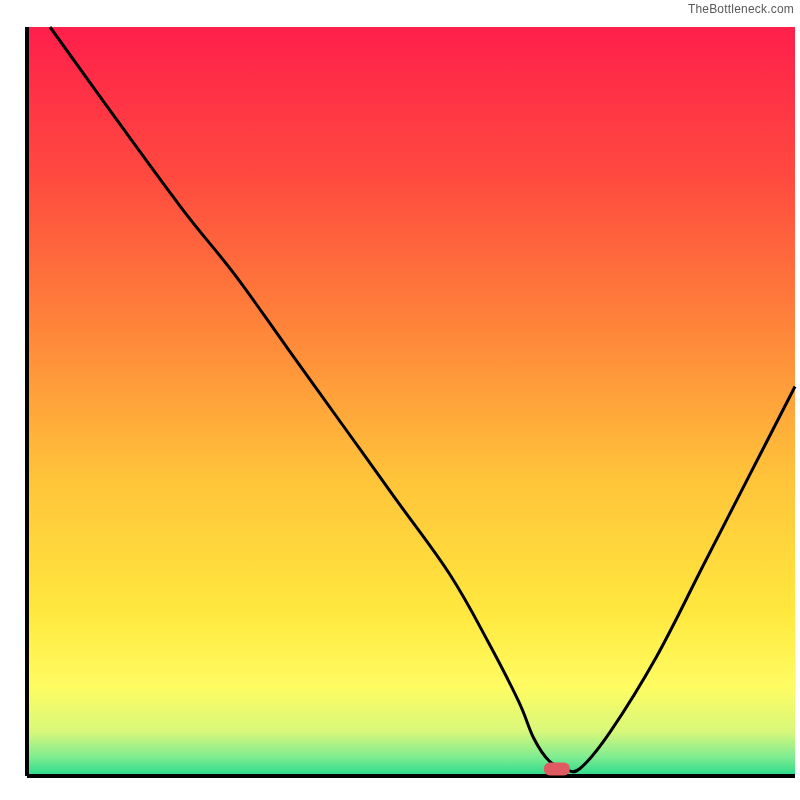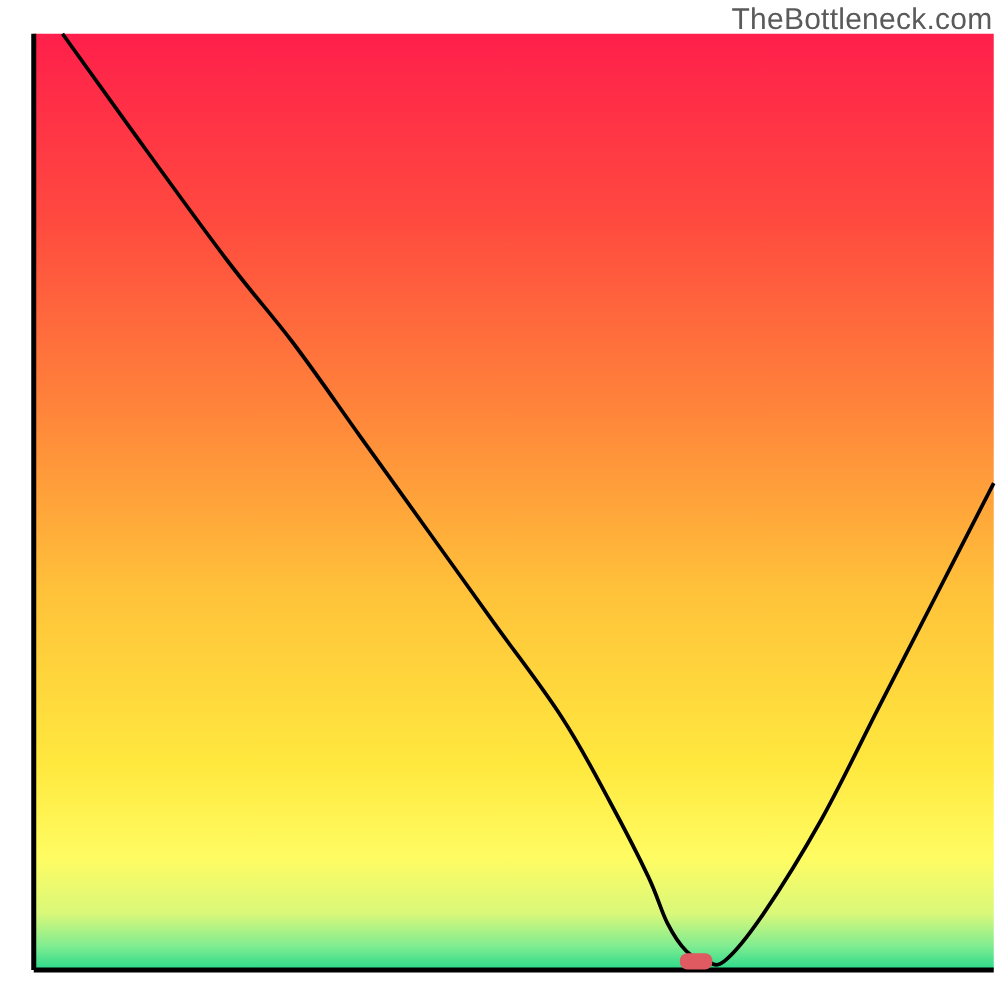--- a/index.html
+++ b/index.html
@@ -12,21 +12,21 @@
   }
   .container {
     position: relative;
     width: 800px;
     height: 800px;
   }
   .watermark {
     position: absolute;
     top: 2px;
     right: 6px;
-    font-size: 24px;
+    font-size: 12px;
     color: #5a5a5a;
     font-weight: 500;
     letter-spacing: 0.2px;
     margin-left: 24px;
   }
   svg {
     display: block;
   }
 </style>
 </head>

